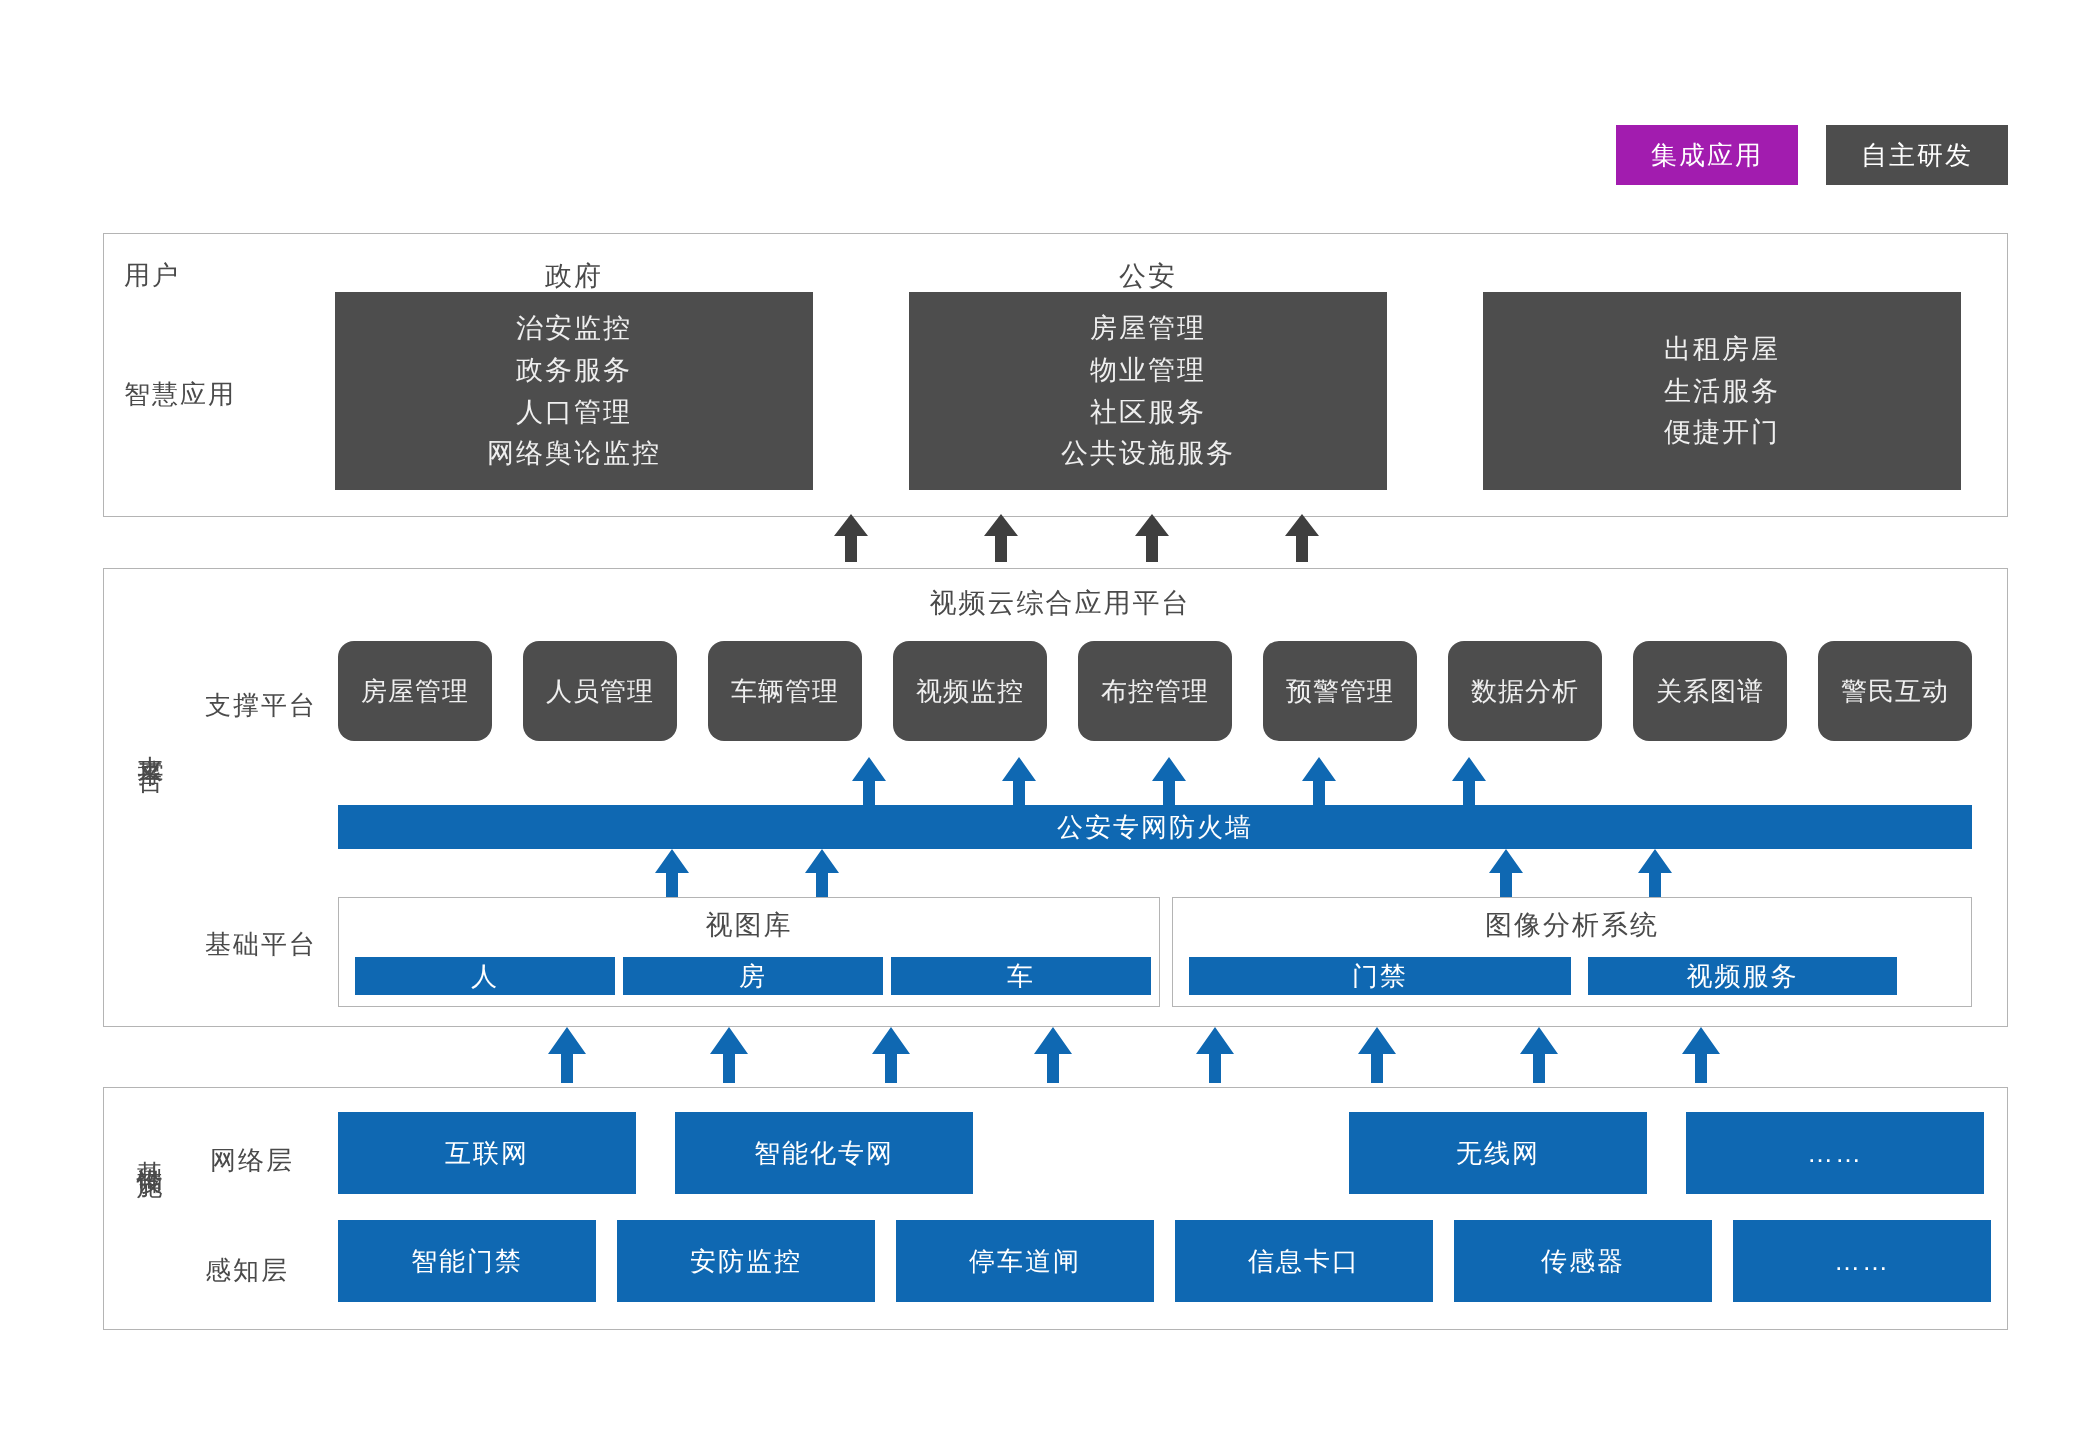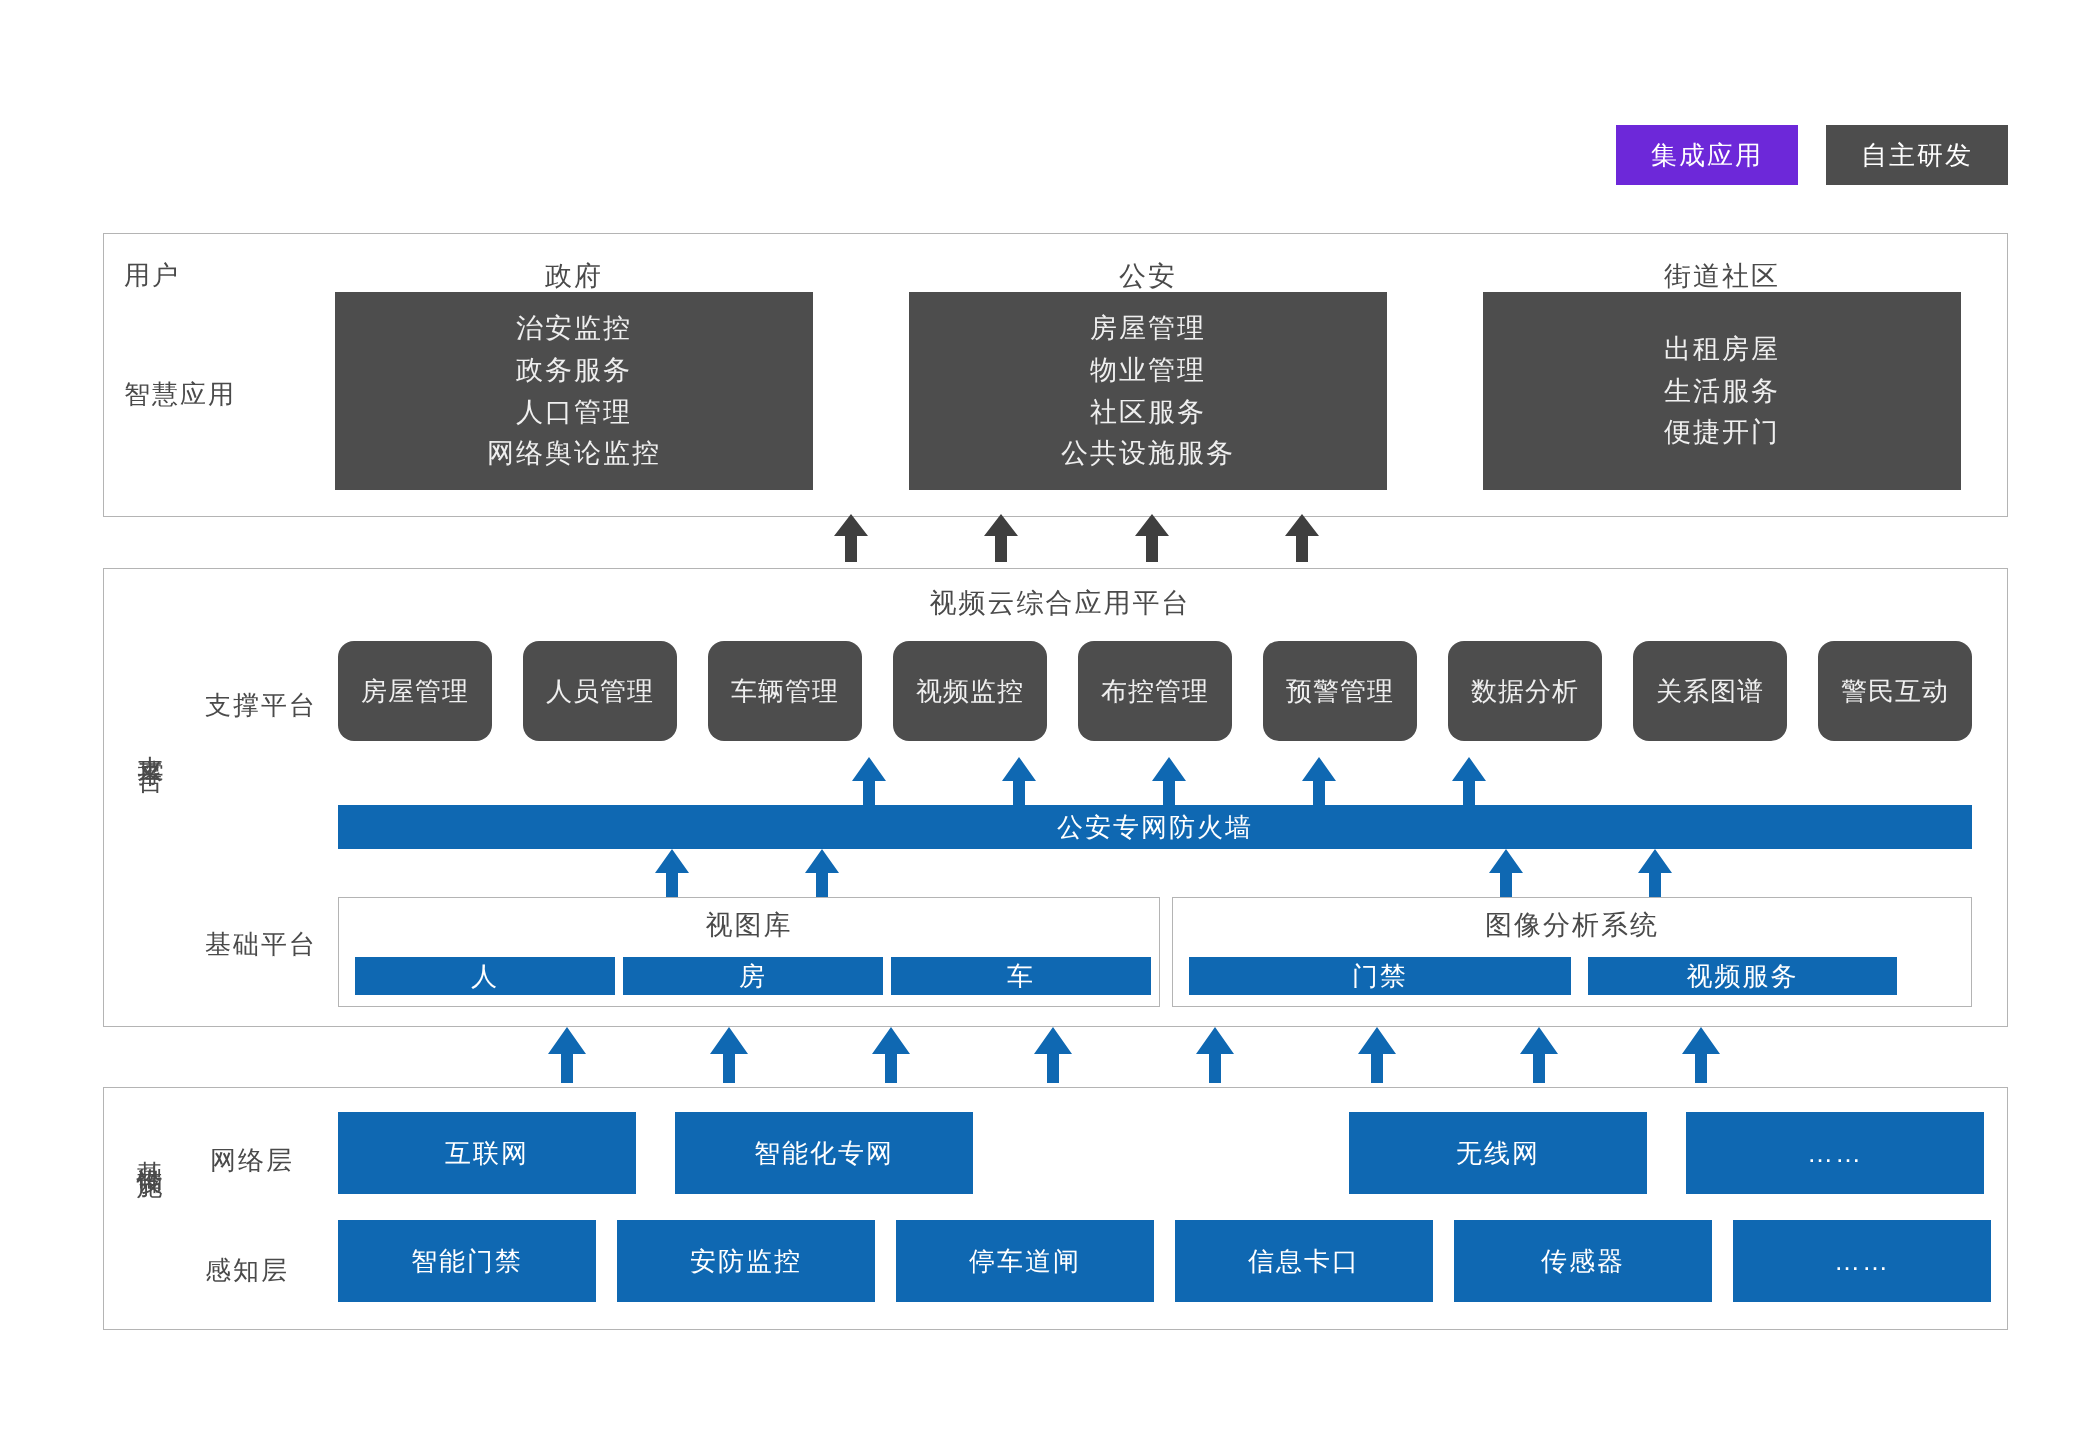--- a/index.html
+++ b/index.html
@@ -11,21 +11,21 @@
   }
   #stage { position: relative; width: 2100px; height: 1448px; }
 
   
   .legend { position: absolute; top: 125px; right: 92px; display: flex; gap: 28px; }
   .legend-chip {
     width: 182px; height: 60px;
     display: flex; align-items: center; justify-content: center;
     color: #ffffff; font-size: 26px; letter-spacing: 2px;
   }
-  .chip-blue { background: #6d28d9; }
+  .chip-blue { background: #a21caf; }
   .chip-gray { background: #4d4d4d; }
 
   
   .panel {
     position: absolute;
     border: 1px solid #b4b4b4;
     background: #ffffff;
   }
 
   
@@ -139,21 +139,20 @@
   </div>
 
   <div class="col-title" style="left:909px; top:258px; width:478px;">公安</div>
   <div class="app-box" style="left:909px; top:292px; width:478px; height:198px;">
     <div class="line">房屋管理</div>
     <div class="line">物业管理</div>
     <div class="line">社区服务</div>
     <div class="line">公共设施服务</div>
   </div>
 
-  <div class="col-title" style="left:1483px; top:258px; width:478px;">街道社区</div>
   <div class="app-box" style="left:1483px; top:292px; width:478px; height:198px;">
     <div class="line">出租房屋</div>
     <div class="line">生活服务</div>
     <div class="line">便捷开门</div>
   </div>
 
   <div class="arrow" style="left:834px; top:514px;">
     <svg width="34" height="48" viewBox="0 0 34 48">
         <path d="M17 0 L34 22 L23 22 L23 48 L11 48 L11 22 L0 22 Z" fill="#3f3f3f"></path>
       </svg>

